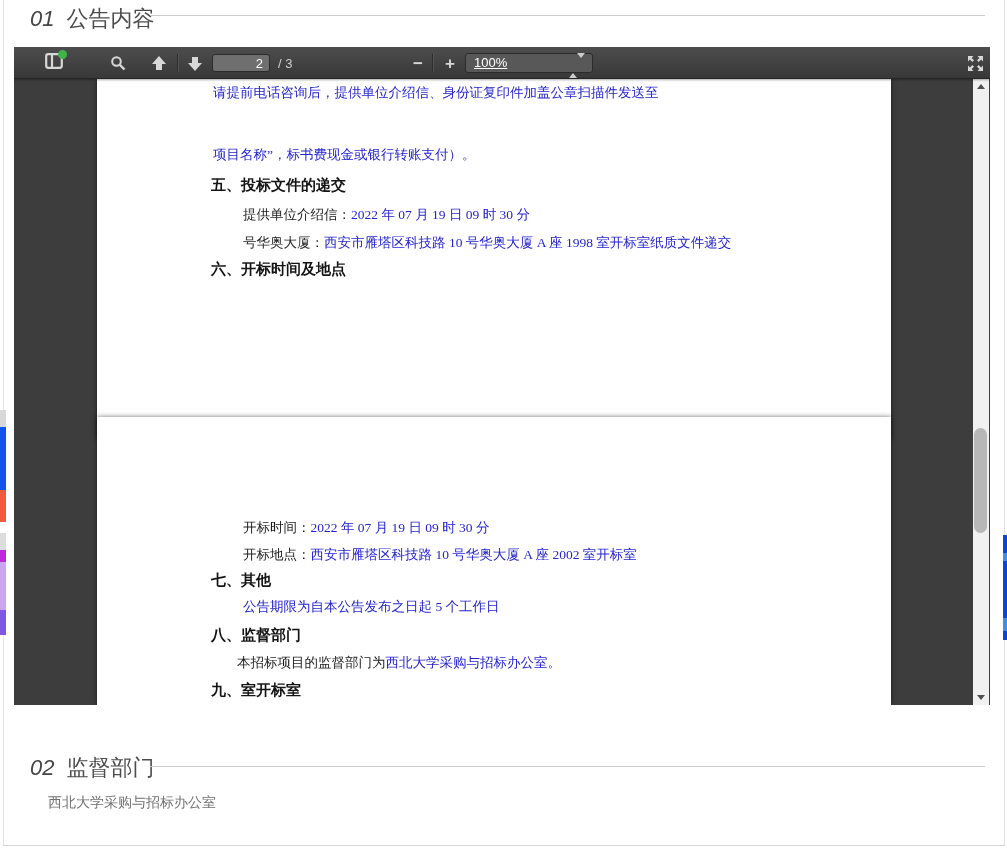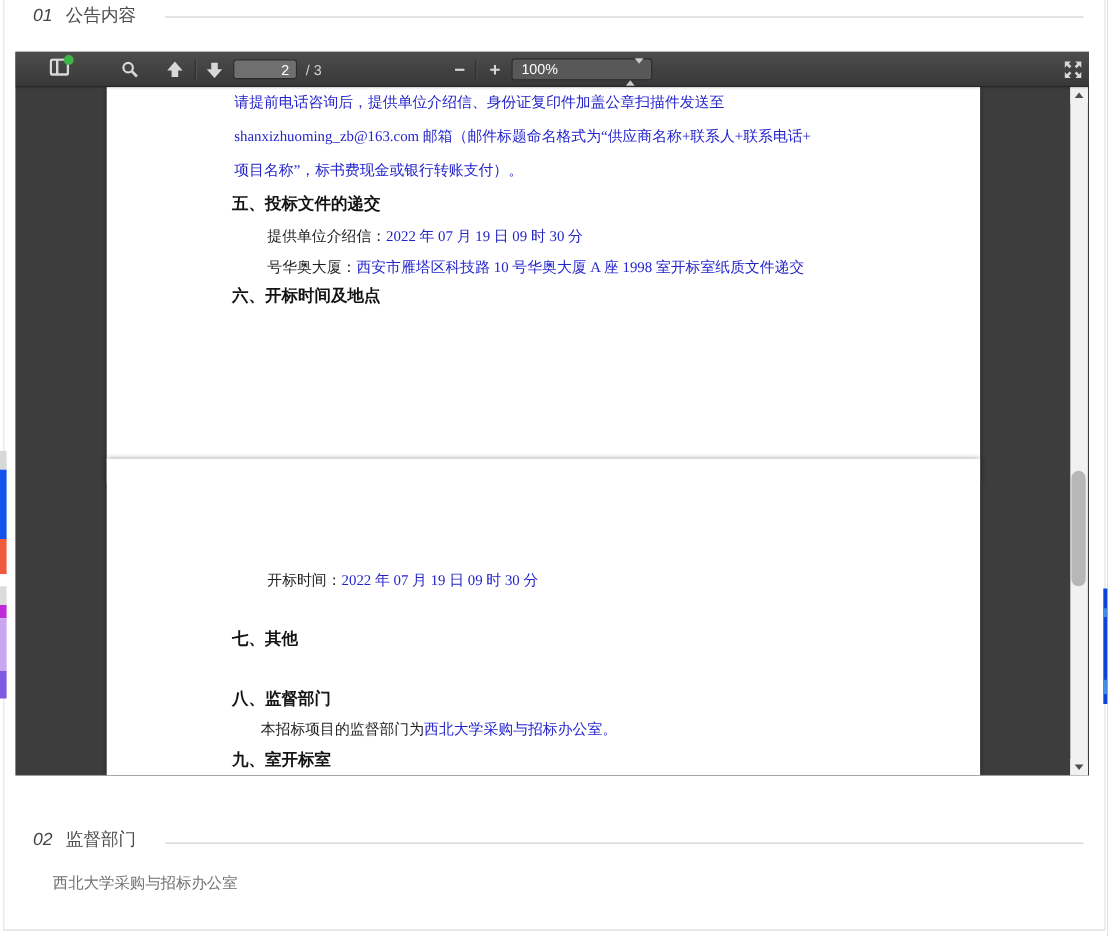--- a/index.html
+++ b/index.html
@@ -2,39 +2,39 @@
 <html><head>
 <meta charset="utf-8">
 <style>
   * { margin:0; padding:0; box-sizing:border-box; }
   body { font-family:"Liberation Sans", sans-serif; background:#fff; }
   #stage { position:relative; width:1007px; height:851px; background:#fff; overflow:hidden; }
 
   .vline { position:absolute; width:1px; background:#e2e2e2; top:0; height:845px; }
   .bottom-line { position:absolute; left:3px; top:845px; width:1002px; height:1px; background:#d6d6d6; }
 
-  .sec-head { position:absolute; left:30px; font-size:16px; color:#4c4c4c; white-space:nowrap; }
+  .sec-head { position:absolute; left:30px; font-size:22px; color:#4c4c4c; white-space:nowrap; }
   .sec-head .num { font-style:italic; margin-right:12px; color:#454545; }
   .sec-rule { position:absolute; left:150px; width:835px; height:1px; background:#cccccc; }
   .sec-body { position:absolute; left:48px; font-size:14px; color:#717171; }
 
   
   #pdf-viewer { position:absolute; left:14px; top:47px; width:976px; height:658px; background:#3d3d3d; overflow:hidden; }
   #pdf-toolbar { position:absolute; left:0; top:0; width:100%; height:32px;
     background:linear-gradient(#4d4d4d,#383838); border-bottom:1px solid #262626;
     box-shadow:0 1px 2px rgba(0,0,0,.35); z-index:5; }
   .tb-btn { position:absolute; top:0; height:32px; display:flex; align-items:center; justify-content:center; cursor:pointer; }
   .tb-sep { position:absolute; top:7px; width:1px; height:18px; background:#2d2d2d; box-shadow:1px 0 0 #555; }
   #page-input { position:absolute; left:198px; top:7px; width:58px; height:18px; background:#6f6f6f;
     border:1px solid #2b2b2b; border-radius:3px; color:#fff; font-size:13px; text-align:right; padding-right:6px;
     font-family:"Liberation Sans", sans-serif; }
   #page-count { position:absolute; left:264px; top:0; height:32px; display:flex; align-items:center; color:#cfcfcf; font-size:13px; }
   .zoom-glyph { color:#d8d8d8; font-size:17px; font-weight:bold; line-height:1; }
   #zoom-select { position:absolute; left:451px; top:6px; width:128px; height:20px; background:#585858;
-    border:1px solid #2b2b2b; border-radius:3px; color:#fff; font-size:13px; line-height:18px; padding-left:8px; cursor:pointer; }
+    border:1px solid #2b2b2b; border-radius:3px; color:#fff; font-size:13px; line-height:18px; padding-left:8px; cursor:pointer;text-decoration:underline; }
   #zoom-select .spin { position:absolute; right:7px; top:3px; }
   #zoom-select .spin .up { width:0; height:0; border-left:4px solid transparent; border-right:4px solid transparent; border-bottom:5px solid #ccc; margin-bottom:2px; }
   #zoom-select .spin .dn { width:0; height:0; border-left:4px solid transparent; border-right:4px solid transparent; border-top:5px solid #ccc; }
   .green-dot { position:absolute; width:9px; height:9px; border-radius:50%; background:#3fb549; right:-4px; top:-3px; }
 
   .pdf-page { position:absolute; left:83px; width:794px; background:#fff; box-shadow:0 0 5px rgba(0,0,0,.55); }
   #pdf-page-1 { top:32px; height:360px; }
   #pdf-page-2 { top:370px; height:288px; }
 
   .doc-line { position:absolute; font-family:"Liberation Serif", serif; font-size:13.5px; color:#1d1d1d; white-space:nowrap; line-height:17px; }
@@ -126,31 +126,32 @@
             <path d="M10.5 1 L16 1 L16 6.5 L14.1 4.6 L11.7 7 L10 5.3 L12.4 2.9 Z"></path>
             <path d="M16 10.5 L16 16 L10.5 16 L12.4 14.1 L10 11.7 L11.7 10 L14.1 12.4 Z"></path>
             <path d="M6.5 16 L1 16 L1 10.5 L2.9 12.4 L5.3 10 L7 11.7 L4.6 14.1 Z"></path>
           </g>
         </svg>
       </div>
     </div>
 
     <div id="pdf-page-1" class="pdf-page">
       <div class="doc-line blue" style="left:116px;top:5px">请提前电话咨询后，提供单位介绍信、身份证复印件加盖公章扫描件发送至</div>
-      <div class="doc-line blue" style="left:116px;top:36px">shanxizhuoming_zb@163.com 邮箱（邮件标题命名格式为“供应商名称+联系人+联系电话+</div>
       <div class="doc-line blue" style="left:116px;top:67px">项目名称”，标书费现金或银行转账支付）。</div>
       <div class="doc-h" style="left:114px;top:97px">五、投标文件的递交</div>
       <div class="doc-line" style="left:146px;top:127px"><span>提供单位介绍信：</span><span class="blue">2022 年 07 月 19 日 09 时 30 分</span></div>
       <div class="doc-line" style="left:146px;top:155px"><span>号华奥大厦：</span><span class="blue">西安市雁塔区科技路 10 号华奥大厦 A 座 1998 室开标室纸质文件递交</span></div>
       <div class="doc-h" style="left:114px;top:181px">六、开标时间及地点</div>
     </div>
 
     <div id="pdf-page-2" class="pdf-page">
       <div class="doc-line" style="left:146px;top:102px"><span>开标时间：</span><span class="blue">2022 年 07 月 19 日 09 时 30 分</span></div>
+      <div class="doc-line" style="left:146px;top:129px"><span>开标地点：</span><span class="blue">西安市雁塔区科技路 10 号华奥大厦 A 座 2002 室开标室</span></div>
       <div class="doc-h" style="left:114px;top:154px">七、其他</div>
+      <div class="doc-line blue" style="left:146px;top:181px">公告期限为自本公告发布之日起 5 个工作日</div>
       <div class="doc-h" style="left:114px;top:209px">八、监督部门</div>
       <div class="doc-line" style="left:140px;top:237px"><span>本招标项目的监督部门为</span><span class="blue">西北大学采购与招标办公室</span><span class="blue">。</span></div>
       <div class="doc-h" style="left:114px;top:264px">九、室开标室</div>
     </div>
 
     <div id="pdf-scrollbar">
       <div class="sb-btn sb-up">
         <span class="tri-up"></span>
       </div>
       <div id="sb-thumb"></div>

